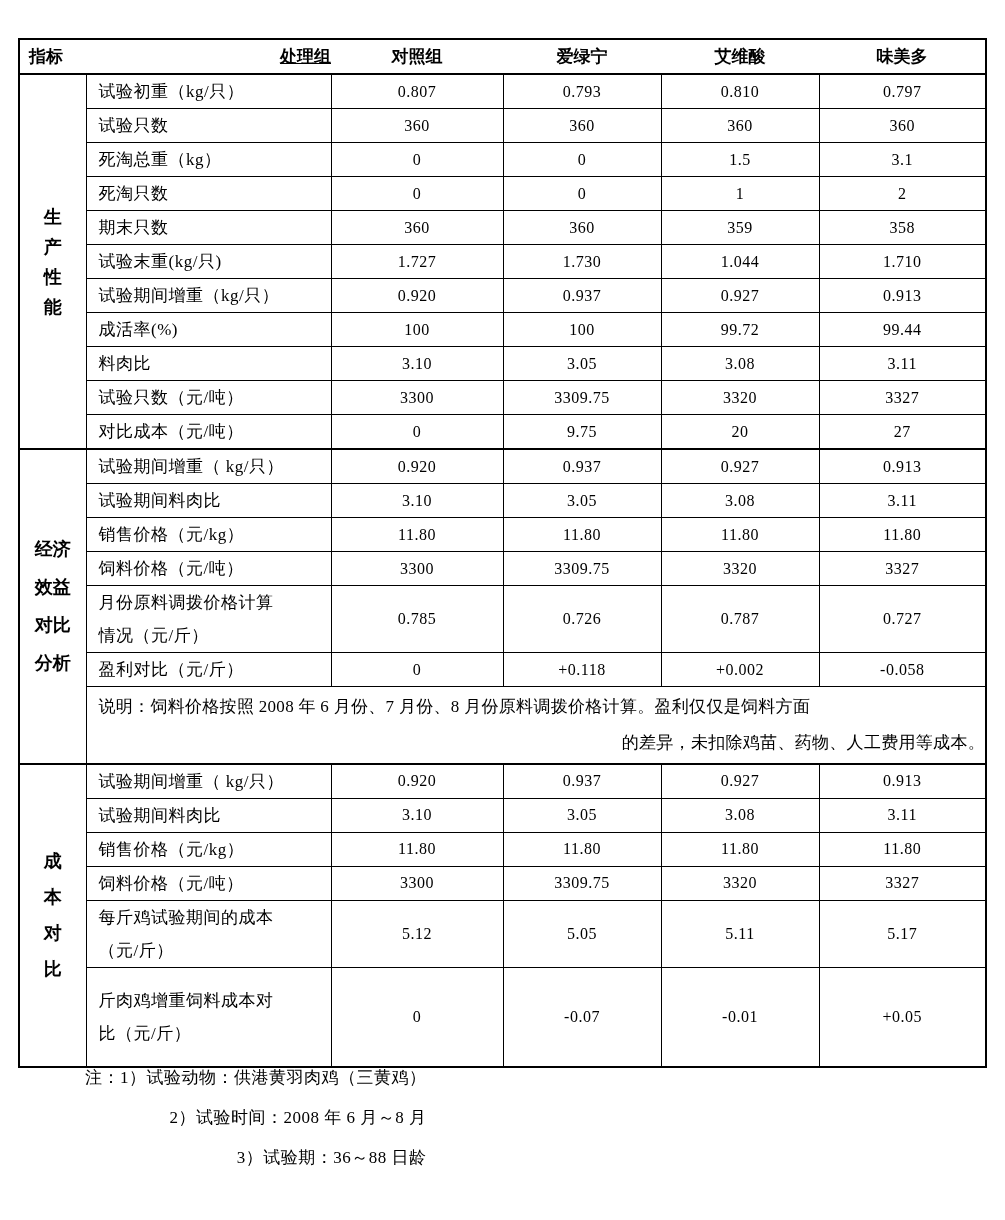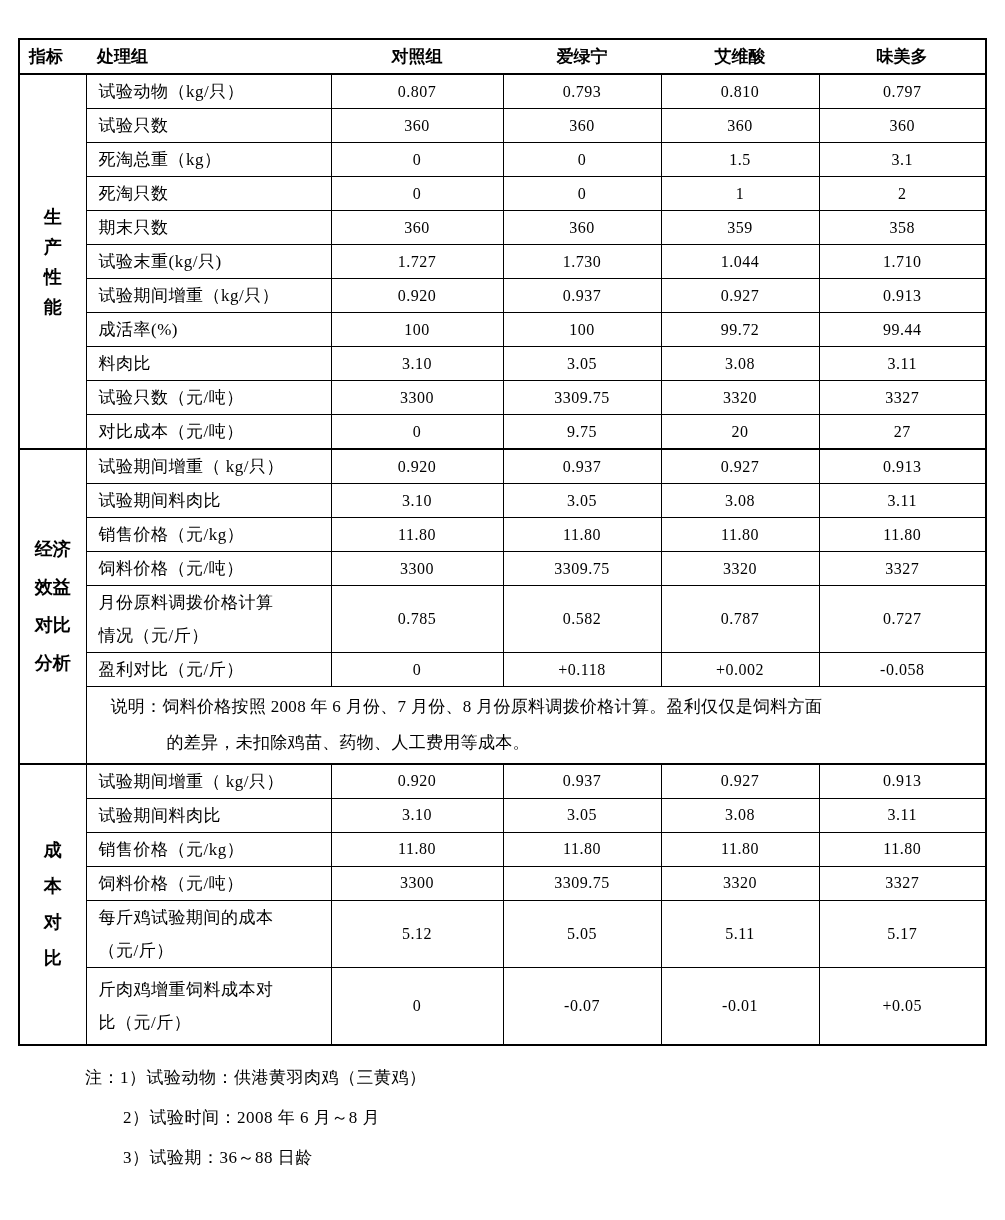--- a/index.html
+++ b/index.html
@@ -17,47 +17,47 @@
   .tbl td,.tbl th{border:1px solid #000;padding:0;overflow:hidden;}
   
   tr.hdr th{
     border-left:none;border-right:none;border-top:none;
     border-bottom:2px solid #000;
     height:33px;
     font-family:"Liberation Sans","DejaVu Sans",sans-serif;
     font-weight:bold;font-size:17px;text-align:center;vertical-align:middle;
   }
   tr.hdr th.ind{text-align:left;padding-left:9px;}
-  tr.hdr th.lab{text-align:left;padding-left:11px;}
+  tr.hdr th.lab{text-align:right;padding-left:11px;text-decoration:underline;}
   
   tr.r{height:33px;}
   tr.tall{height:67px;}
-  tr.tall2{height:78px;}
+  tr.tall2{height:100px;}
   tr.noterow{height:77px;}
   tr.sec td{border-top:2px solid #000;}
   td.lab{
     text-align:left;padding-left:12px;font-size:17px;
     vertical-align:middle;white-space:pre-line;line-height:33px;
     letter-spacing:0.5px;
   }
   td.val{text-align:center;font-size:16px;vertical-align:middle;letter-spacing:0.5px;}
   td.side{
     text-align:center;vertical-align:middle;
     font-family:"Liberation Sans","DejaVu Sans",sans-serif;
     font-weight:bold;font-size:18px;
   }
   td.side span{display:block;}
   td.side.s1 span{line-height:30px;}
   td.side.s2 span{line-height:38px;}
   td.side.s3 span{line-height:36px;}
   td.notecell{vertical-align:middle;font-size:17px;letter-spacing:0.3px;}
-  td.notecell .l1{padding-left:24px;line-height:36px;}
-  td.notecell .l2{padding-left:80px;line-height:36px;}
+  td.notecell .l1{padding-left:12px;line-height:36px;}
+  td.notecell .l2{padding-left:80px;line-height:36px;text-align:right;}
   .footnotes{
-    position:absolute;left:85px;top:1058px;font-size:17px;letter-spacing:0.5px;
+    position:absolute;left:85px;top:1058px;font-size:17px;letter-spacing:0.5px;text-align:right;
   }
   .fn{height:40px;line-height:40px;}
   .fn.indent{padding-left:38px;}
 </style>
 </head>
 <body>
 
 <div class="page">
   <table class="tbl">
     <colgroup>
@@ -79,21 +79,21 @@
       <th>味美多</th>
     </tr>
 
     <tr class="r sec">
       <td class="side s1" rowspan="11">
         <span>生</span>
         <span>产</span>
         <span>性</span>
         <span>能</span>
       </td>
-      <td class="lab">试验动物（kg/只）</td>
+      <td class="lab">试验初重（kg/只）</td>
       <td class="val">0.807</td>
       <td class="val">0.793</td>
       <td class="val">0.810</td>
       <td class="val">0.797</td>
     </tr>
     <tr class="r">
       <td class="lab">试验只数</td>
       <td class="val">360</td>
       <td class="val">360</td>
       <td class="val">360</td>
@@ -194,21 +194,21 @@
       <td class="lab">饲料价格（元/吨）</td>
       <td class="val">3300</td>
       <td class="val">3309.75</td>
       <td class="val">3320</td>
       <td class="val">3327</td>
     </tr>
     <tr class="tall">
       <td class="lab">月份原料调拨价格计算
 情况（元/斤）</td>
       <td class="val">0.785</td>
-      <td class="val">0.582</td>
+      <td class="val">0.726</td>
       <td class="val">0.787</td>
       <td class="val">0.727</td>
     </tr>
     <tr class="r">
       <td class="lab">盈利对比（元/斤）</td>
       <td class="val">0</td>
       <td class="val">+0.118</td>
       <td class="val">+0.002</td>
       <td class="val">-0.058</td>
     </tr>

